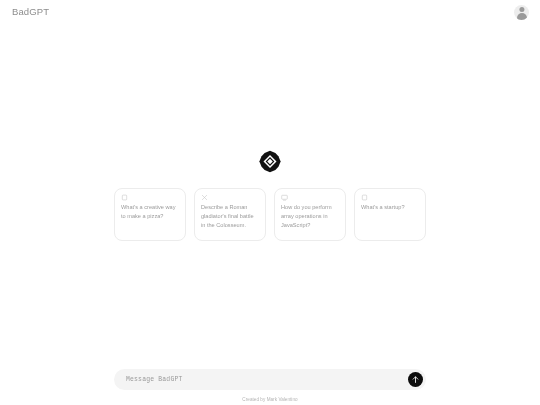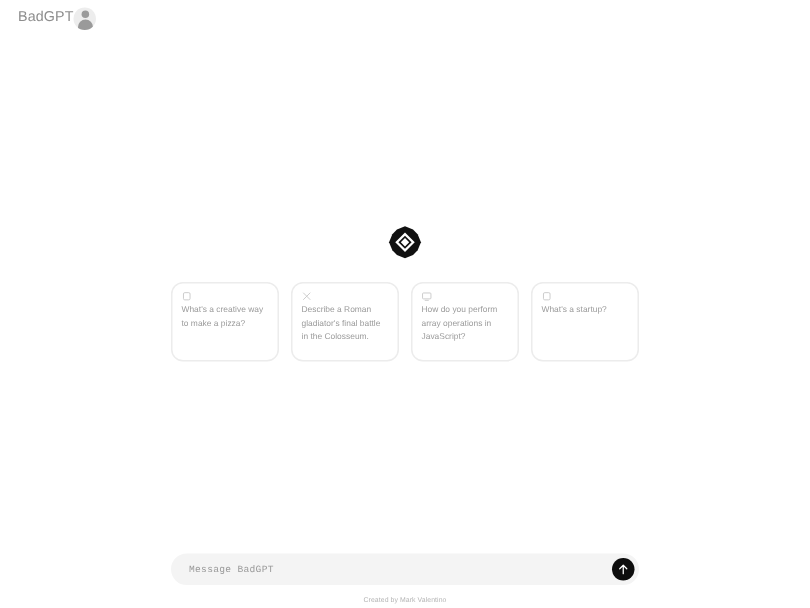--- a/index.html
+++ b/index.html
@@ -18,20 +18,21 @@
   }
 
   
   .header {
     position: absolute;
     top: 0; left: 0;
     width: 540px;
     height: 24px;
     display: flex;
     align-items: center;
+    justify-content: space-between;
     padding: 0 11px 0 12px;
   }
 
   .brand-title {
     font-size: 9.5px;
     color: #8d8d8d;
     letter-spacing: 0.1px;
     line-height: 1;
   }
 

